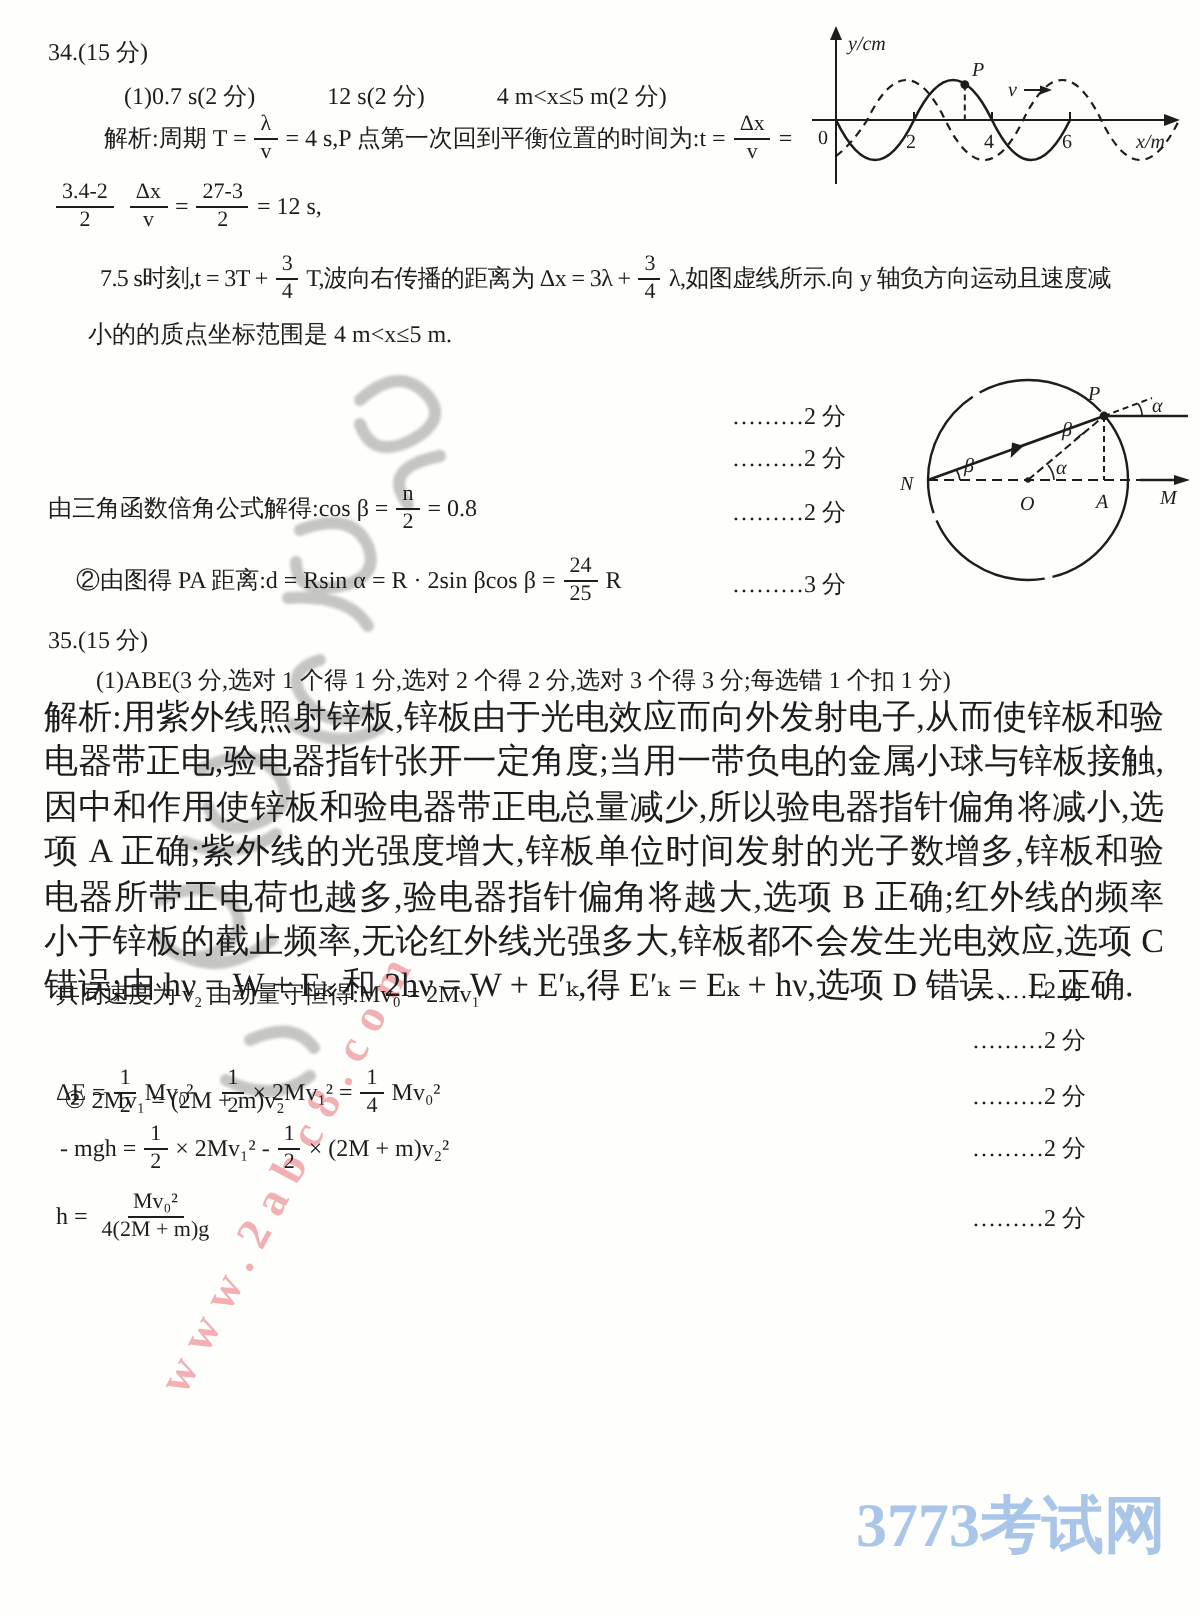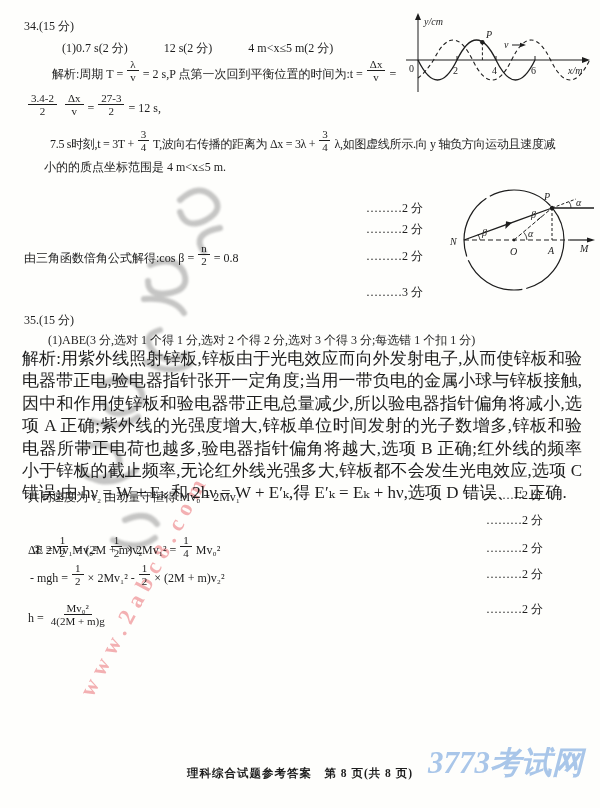--- a/index.html
+++ b/index.html
@@ -2,33 +2,33 @@
 <html><head>
 <meta charset="utf-8">
 <style>
   html,body{margin:0;padding:0;background:#e8e8e8;}
   .page{
     position:relative;width:600px;height:808px;background:#fefefc;
     font-family:"Liberation Serif","DejaVu Serif",serif;color:#1d1d1d;
     overflow:hidden;margin:0 auto;
   }
   .ln{position:absolute;white-space:nowrap;font-size:12px;line-height:20px;}
-  .row{display:flex;align-items:flex-end;}
+  .row{display:flex;align-items:center;}
   .frac{display:inline-flex;flex-direction:column;align-items:center;
         vertical-align:middle;margin:0 4px;font-size:11px;line-height:1.15;}
   .frac .fn{display:block;border-bottom:1px solid #1d1d1d;padding:0 3px;}
   .frac .fd{display:block;padding:0 3px;}
   .score{position:absolute;font-size:12px;white-space:nowrap;}
   .gap36{display:inline-block;width:36px;}
   .para{position:absolute;left:22px;top:348px;width:560px;font-size:17px;
         line-height:22.4px;text-align:justify;color:#1d1d1d;}
   .footer{position:absolute;left:50%;top:766px;transform:translateX(-50%);
         font-size:11.5px;font-weight:bold;letter-spacing:1px;}
   .logo-cn{position:absolute;left:428px;top:742px;font-size:31px;font-weight:bold;
-        font-style:italic;color:#a9c6e9;letter-spacing:0px;white-space:nowrap;}
+        color:#a9c6e9;letter-spacing:0px;white-space:nowrap;}
   .logo-url{position:absolute;left:452px;top:778px;font-size:15px;font-weight:normal;
         color:#f2a6a6;letter-spacing:2px;white-space:nowrap;margin-top:31px;}
   .wm-red{position:absolute;left:86px;top:682px;font-size:23px;font-weight:bold;
         color:rgba(231,92,98,0.48);letter-spacing:7px;white-space:nowrap;
         transform:rotate(-62deg);transform-origin:0 50%;}
   svg{position:absolute;}
   svg text{font-family:"Liberation Serif","DejaVu Serif",serif;}
   .svg-lab{font-style:italic;font-size:10px;fill:#1d1d1d;}
   .svg-ax{font-size:10px;fill:#1d1d1d;}
 </style>
@@ -90,21 +90,21 @@
     <text x="84" y="30" class="svg-lab">P</text>
     <text x="102" y="40" class="svg-lab">v</text>
   </svg>
 
   <div class="ln row" style="left:52px;top:54px;height:30px">
     <span>解析:周期 T =</span>
     <span class="frac">
         <span class="fn">λ</span>
         <span class="fd">v</span>
       </span>
-    <span>= 2 s,P 点第一次回到平衡位置的时间为:t =</span>
+    <span>= 4 s,P 点第一次回到平衡位置的时间为:t =</span>
     <span class="frac">
         <span class="fn">Δx</span>
         <span class="fd">v</span>
       </span>
     <span>=</span>
   </div>
 
   <div class="ln row" style="left:24px;top:88px;height:30px">
     <span class="frac">
         <span class="fn">3.4-2</span>
@@ -173,20 +173,28 @@
   <div class="ln row" style="left:24px;top:240px;height:28px">
     <span>由三角函数倍角公式解得:cos β =</span>
     <span class="frac">
         <span class="fn">n</span>
         <span class="fd">2</span>
       </span>
     <span>= 0.8</span>
   </div>
   <div class="score" style="left:366px;top:248px">………2 分</div>
 
+  <div class="ln row" style="left:38px;top:276px;height:28px">
+    <span>②由图得 PA 距离:d = Rsin α = R · 2sin βcos β =</span>
+    <span class="frac">
+        <span class="fn">24</span>
+        <span class="fd">25</span>
+      </span>
+    <span>R</span>
+  </div>
   <div class="score" style="left:366px;top:284px">………3 分</div>
 
   <div class="ln" style="left:24px;top:310px">35.(15 分)</div>
   <div class="ln" style="left:48px;top:330px">(1)ABE(3 分,选对 1 个得 1 分,选对 2 个得 2 分,选对 3 个得 3 分;每选错 1 个扣 1 分)</div>
 
   <div class="para">解析:用紫外线照射锌板,锌板由于光电效应而向外发射电子,从而使锌板和验电器带正电,验电器指针张开一定角度;当用一带负电的金属小球与锌板接触,因中和作用使锌板和验电器带正电总量减少,所以验电器指针偏角将减小,选项 A 正确;紫外线的光强度增大,锌板单位时间发射的光子数增多,锌板和验电器所带正电荷也越多,验电器指针偏角将越大,选项 B 正确;红外线的频率小于锌板的截止频率,无论红外线光强多大,锌板都不会发生光电效应,选项 C 错误;由 hν = W + Eₖ 和 2hν = W + E′ₖ,得 E′ₖ = Eₖ + hν,选项 D 错误、E 正确.</div>
 
 
   <div class="ln" style="left:28px;top:487px">共同速度为 v₂ 由动量守恒得:Mv₀ = 2Mv₁</div>
   <div class="score" style="left:486px;top:487px">………2 分</div>
@@ -232,17 +240,16 @@
 
   <div class="ln row" style="left:28px;top:588px;height:40px">
     <span>h =</span>
     <span class="frac">
         <span class="fn">Mv₀²</span>
         <span class="fd">4(2M + m)g</span>
       </span>
   </div>
   <div class="score" style="left:486px;top:601px">………2 分</div>
 
-  <div class="footer">理科综合试题参考答案　第 8 页(共 8 页)</div>
   <div class="logo-cn">3773考试网</div>
   <div class="logo-url">3773.com.cn</div>
 
 </div>
 
 </body></html>

